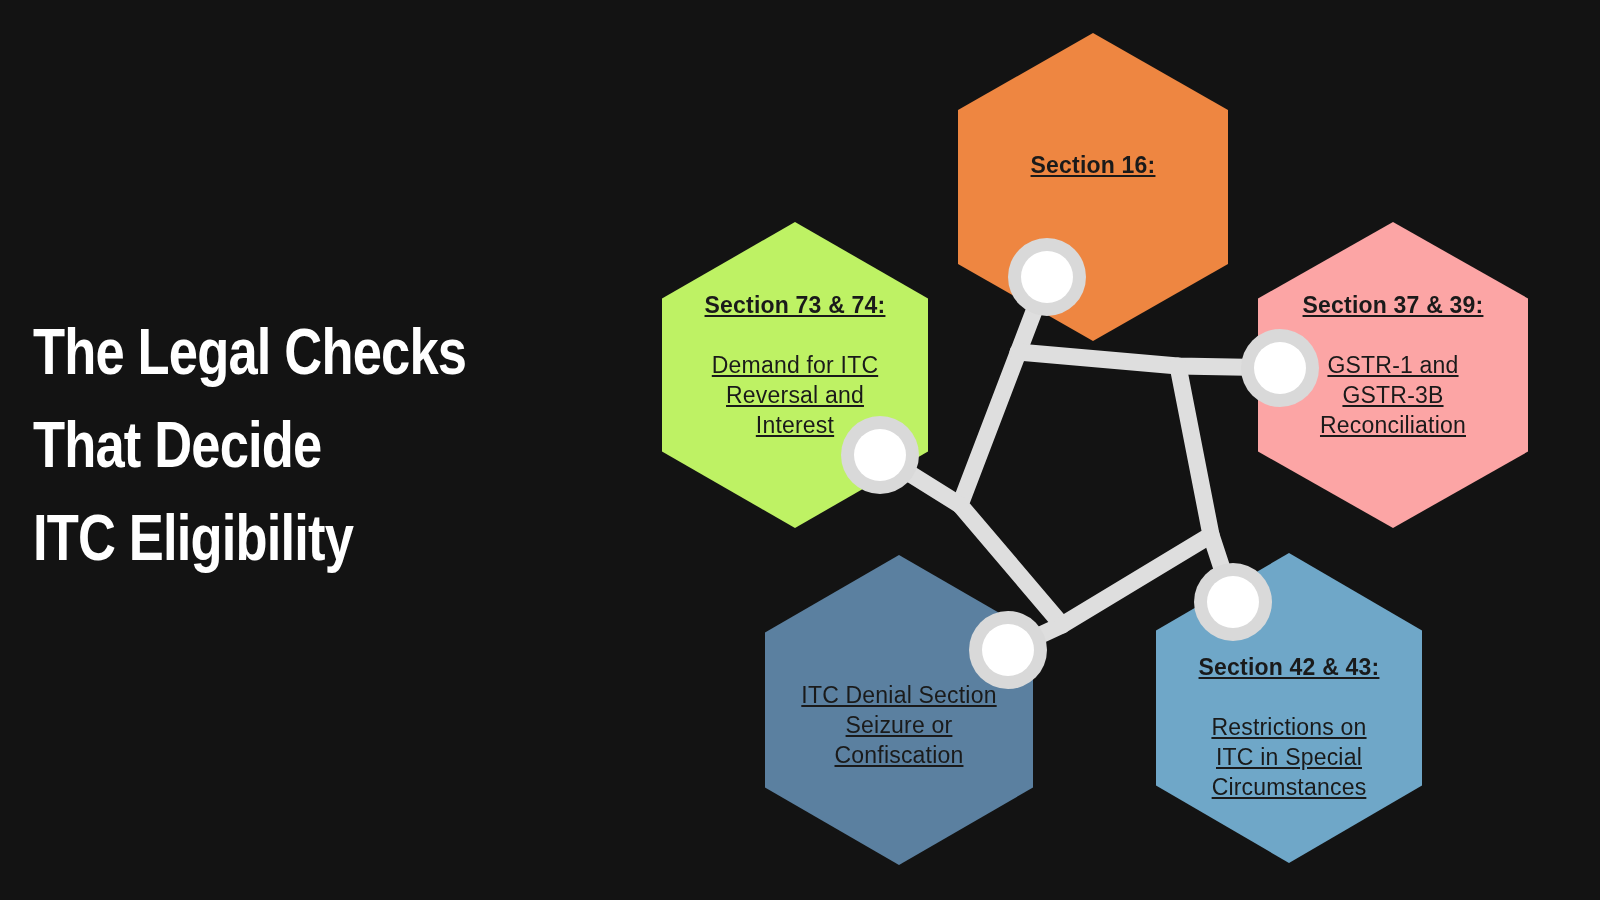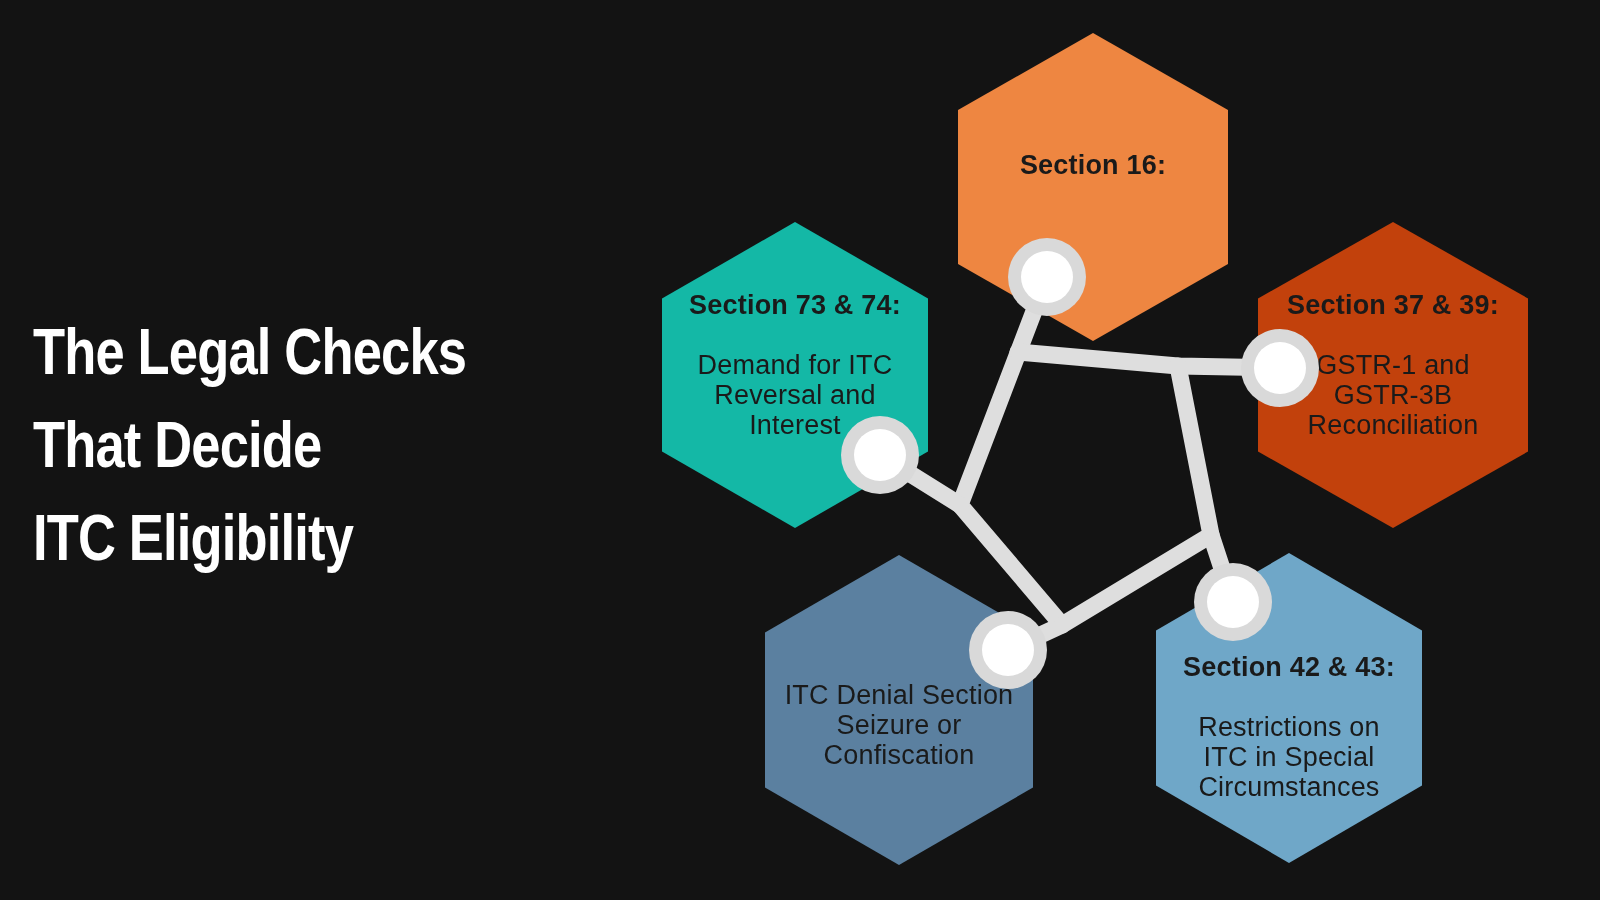--- a/index.html
+++ b/index.html
@@ -31,24 +31,25 @@
     position:absolute;
     clip-path:polygon(50% 0%,100% 25%,100% 75%,50% 100%,0% 75%,0% 25%);
     display:flex;
     align-items:center;
     justify-content:center;
     text-align:center;
     box-sizing:border-box;
     z-index:1;
   }
   .hex-text{
-    font-size:27px;
+    font-size:23px;
     line-height:30px;
     white-space:pre-line;
     letter-spacing:0.2px;
+    text-decoration:underline;
   }
   .hex-heading{font-weight:bold;}
   .hex-top {left:958px;  top:33px;  width:270px; height:308px; padding-bottom:44px;}
   .hex-left{left:662px;  top:222px; width:266px; height:306px; padding-bottom:20px;}
   .hex-right{left:1258px;top:222px; width:270px; height:306px; padding-bottom:20px;}
   .hex-bl  {left:765px;  top:555px; width:268px; height:310px; padding-top:30px;}
   .hex-br  {left:1124px; top:553px; width:266px; height:310px; padding-top:38px;margin-left:32px;}
   
   .links{
     position:absolute;
@@ -74,30 +75,30 @@
     <div>That Decide</div>
     <div>ITC Eligibility</div>
   </div>
 
   <div class="hex hex-top" style="background-color: rgb(238, 134, 65);">
     <div class="hex-text" style="color: rgb(26, 26, 26);">
       <div class="hex-heading">Section 16:</div>
     </div>
   </div>
 
-  <div class="hex hex-left" style="background-color: #14b8a6;">
+  <div class="hex hex-left" style="background-color: #bef264;">
     <div class="hex-text" style="color: rgb(26, 26, 26);">
       <div class="hex-heading">Section 73 &amp; 74:</div>
       <div class="hex-body">Demand for ITC
 Reversal and
 Interest</div>
     </div>
   </div>
 
-  <div class="hex hex-right" style="background-color: #c2410c;">
+  <div class="hex hex-right" style="background-color: #fca5a5;">
     <div class="hex-text" style="color: rgb(26, 26, 26);">
       <div class="hex-heading">Section 37 &amp; 39:</div>
       <div class="hex-body">GSTR-1 and
 GSTR-3B
 Reconciliation</div>
     </div>
   </div>
 
   <div class="hex hex-bl" style="background-color: rgb(91, 128, 160);">
     <div class="hex-text" style="color: rgb(26, 26, 26);">

